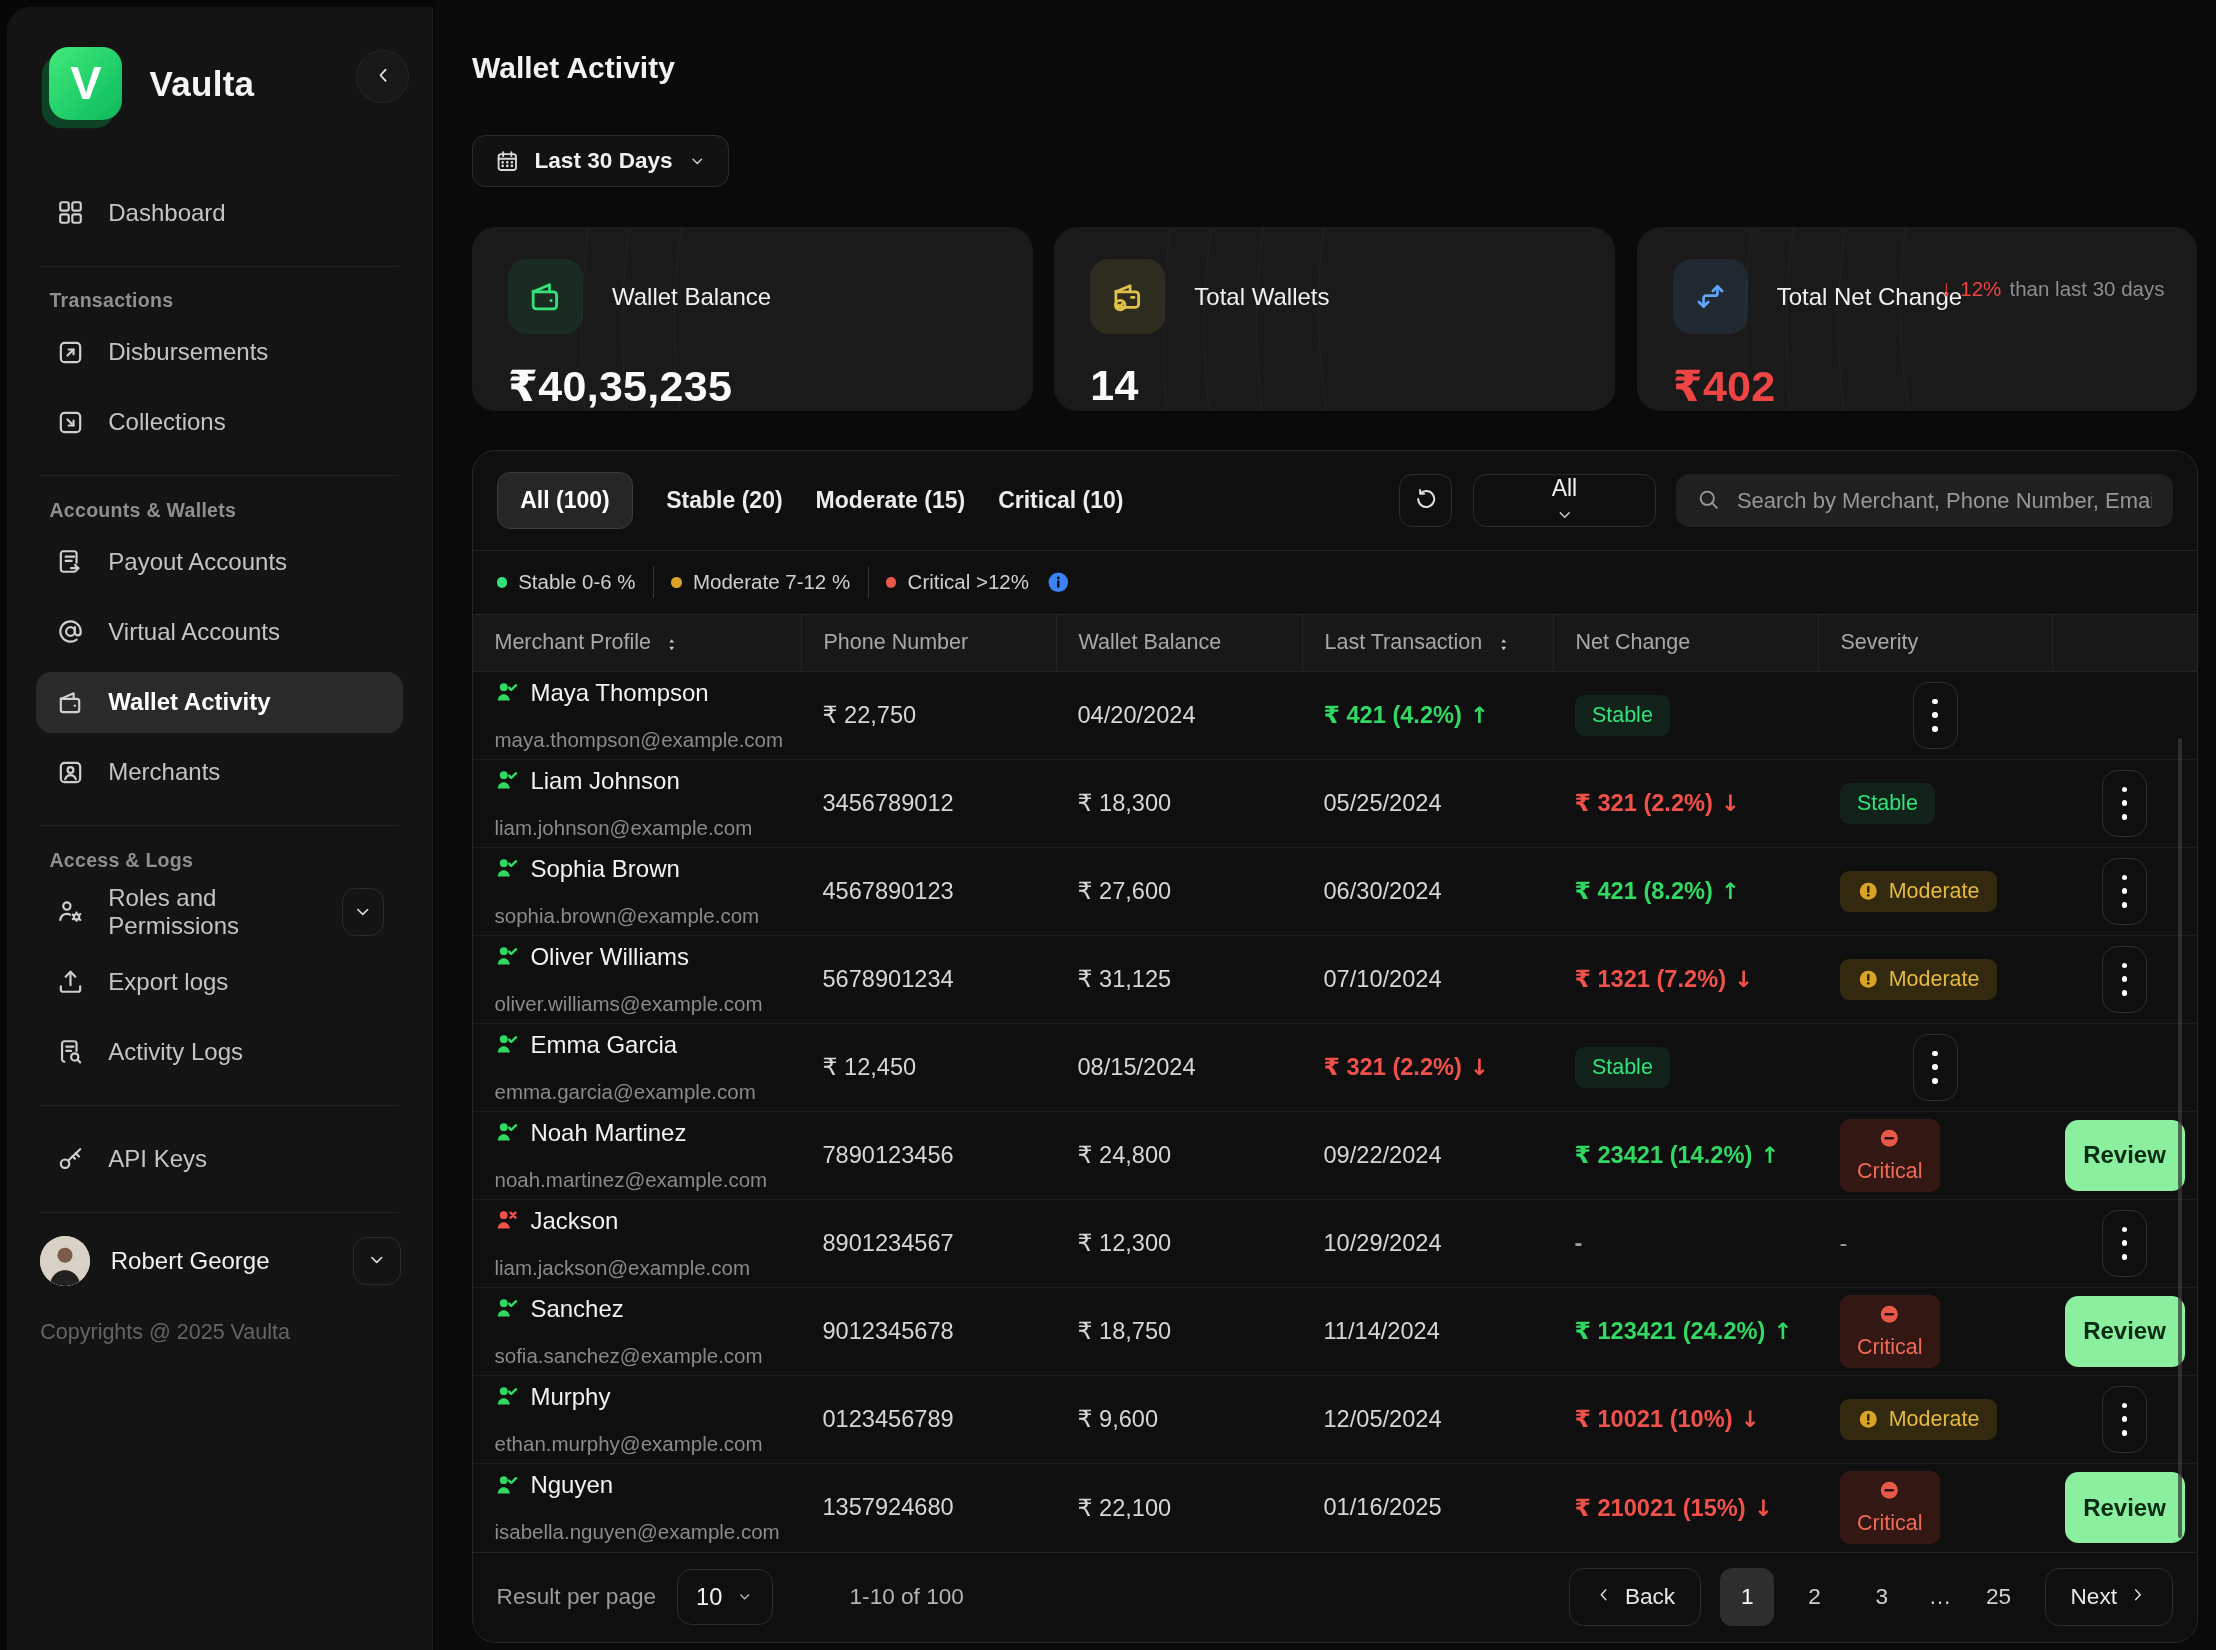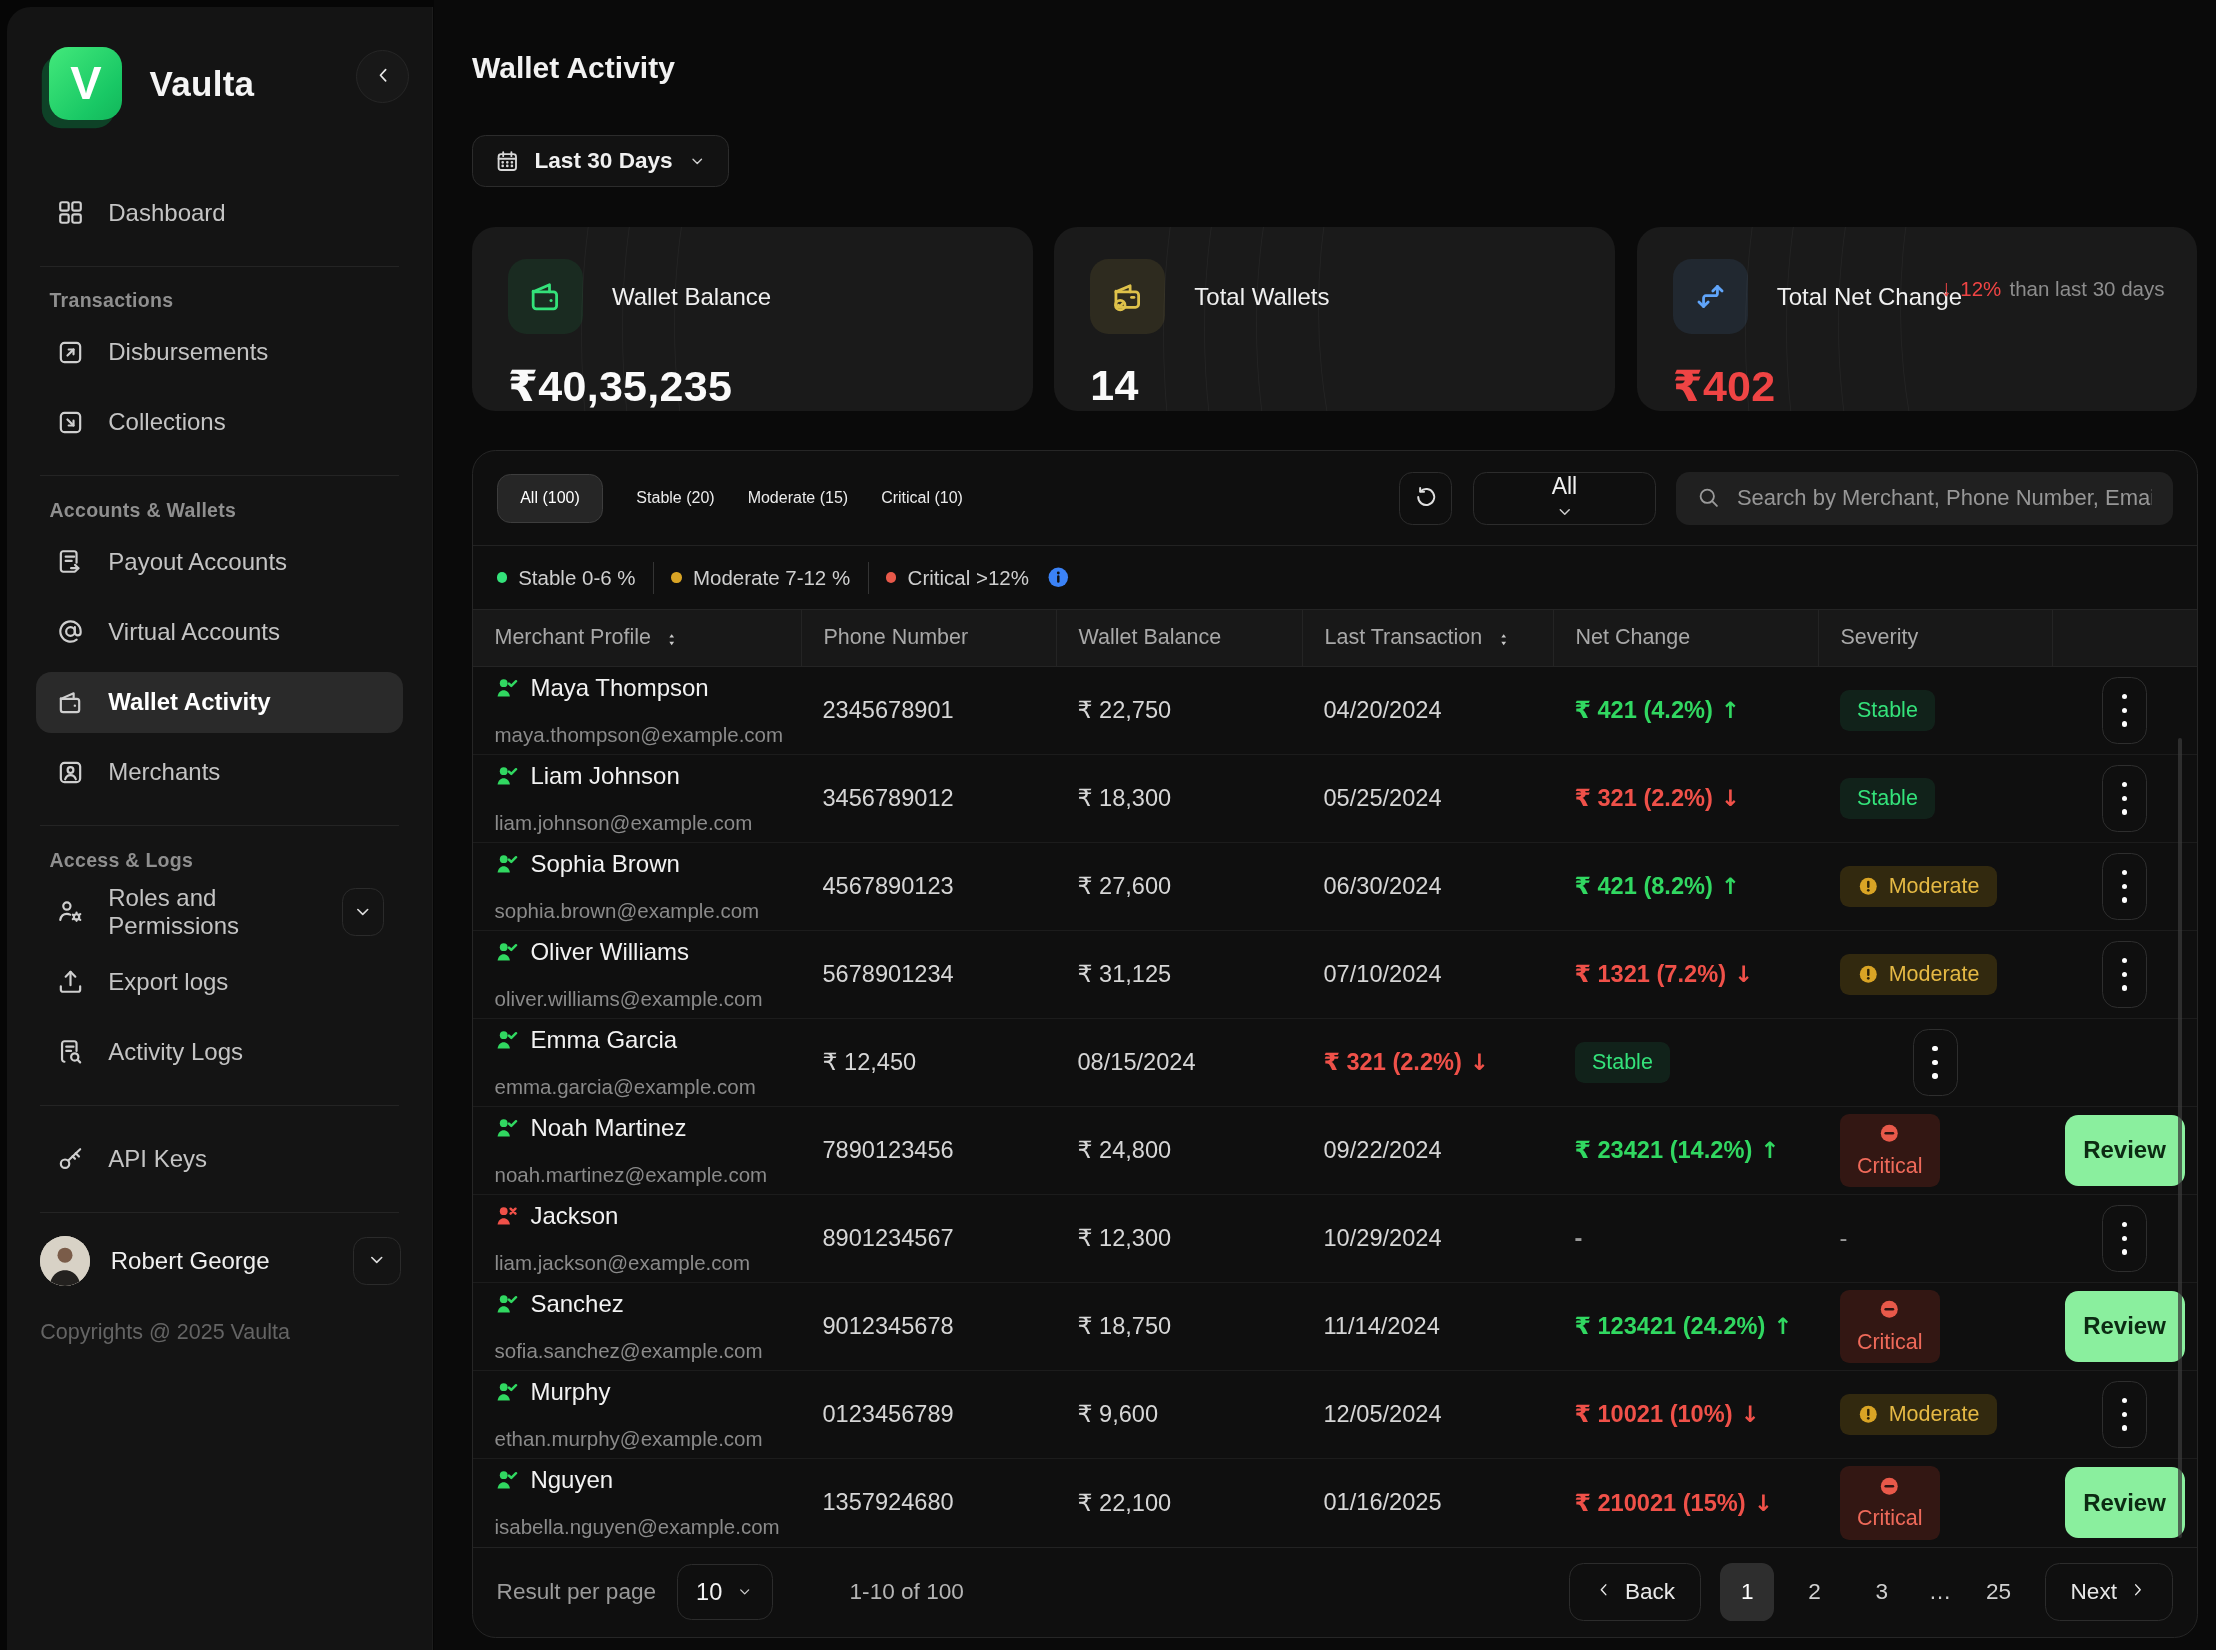--- a/index.html
+++ b/index.html
@@ -71,21 +71,21 @@
   .stat-value.neg{color:var(--c-negative,#ef4444);}
   .stat-delta{position:absolute;right:33px;top:49px;display:flex;align-items:center;gap:8.2px;font-size:20.5px;}
   .stat-delta .arr{color:var(--c-negative,#ef4444);font-size:22.6px;}
   .stat-delta .pct{color:var(--c-negative,#ef4444);font-weight:500;}
   .stat-delta .note{color:#8d8d8d;}
 
   
   .table-card{margin-top:39px;width:1726px;background:#0f0f0f;border:1px solid #262626;border-radius:23.6px;position:relative;}
   .controls{display:flex;align-items:center;padding:20.5px 23.6px;}
   .tabs{display:flex;align-items:center;gap:33px;}
-  .tab{font-size:16px;font-weight:400;color:#ececec;cursor:pointer;white-space:nowrap;}
+  .tab{font-size:23px;font-weight:700;color:#ececec;cursor:pointer;white-space:nowrap;}
   .tab.active{background:#262626;border:1px solid #3d3d3d;border-radius:13.3px;padding:14.4px 22.6px;color:#fff;}
   .controls-right{margin-left:auto;display:flex;align-items:center;gap:20.5px;}
   .icon-btn{width:53px;height:53px;border-radius:13.3px;border:1px solid #2c2c2c;background:transparent;
     display:flex;align-items:center;justify-content:center;color:#e0e0e0;}
   .icon-btn svg{width:26px;height:26px;}
   .select-box{display:flex;align-items:center;justify-content:space-between;width:183px;height:53px;
     border:1px solid #2c2c2c;border-radius:13.3px;padding:0 20.5px;color:#f0f0f0;flex-direction:column;}
   .select-box .slabel{font-size:23px;}
   .select-box svg{width:19.5px;height:19.5px;color:#cfcfcf;}
   .search-box{display:flex;align-items:center;gap:14.4px;width:497px;height:53px;background:#202020;
@@ -491,21 +491,20 @@
                     <g fill="currentColor" stroke="none">
                       <circle cx="8.5" cy="7" r="3.8"></circle>
                       <path d="M2.5 20c.5-4 3-6.2 6-6.2s5.5 2.2 6 6.2z"></path>
                     </g>
                     <path d="m13.6 7.4 2.3 2.3 4.6-4.6" stroke-width="2.4"></path>
                   </svg></span>
                 <span class="mname">Maya Thompson</span>
               </div>
               <div class="memail">maya.thompson@example.com</div>
             </div>
-            <div class="cell c-phone">2345678901</div>
             <div class="cell c-balance">₹ 22,750</div>
             <div class="cell c-date">04/20/2024</div>
             <div class="cell c-net">
               <span class="net-up">₹ 421 (4.2%)</span>
               <span class="net-arrow net-up">↑</span>
             </div>
             <div class="cell c-sev">
               <span class="badge sev-stable">
                 <span>Stable</span>
               </span>

